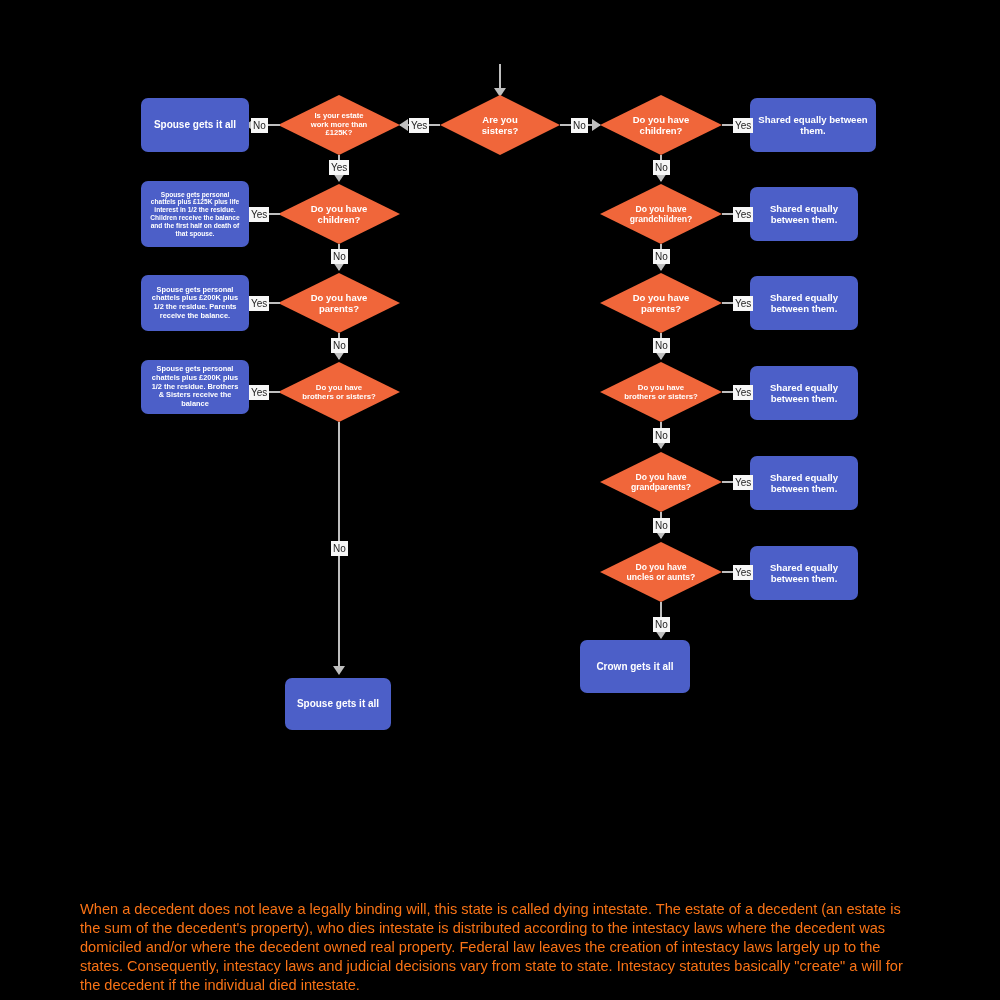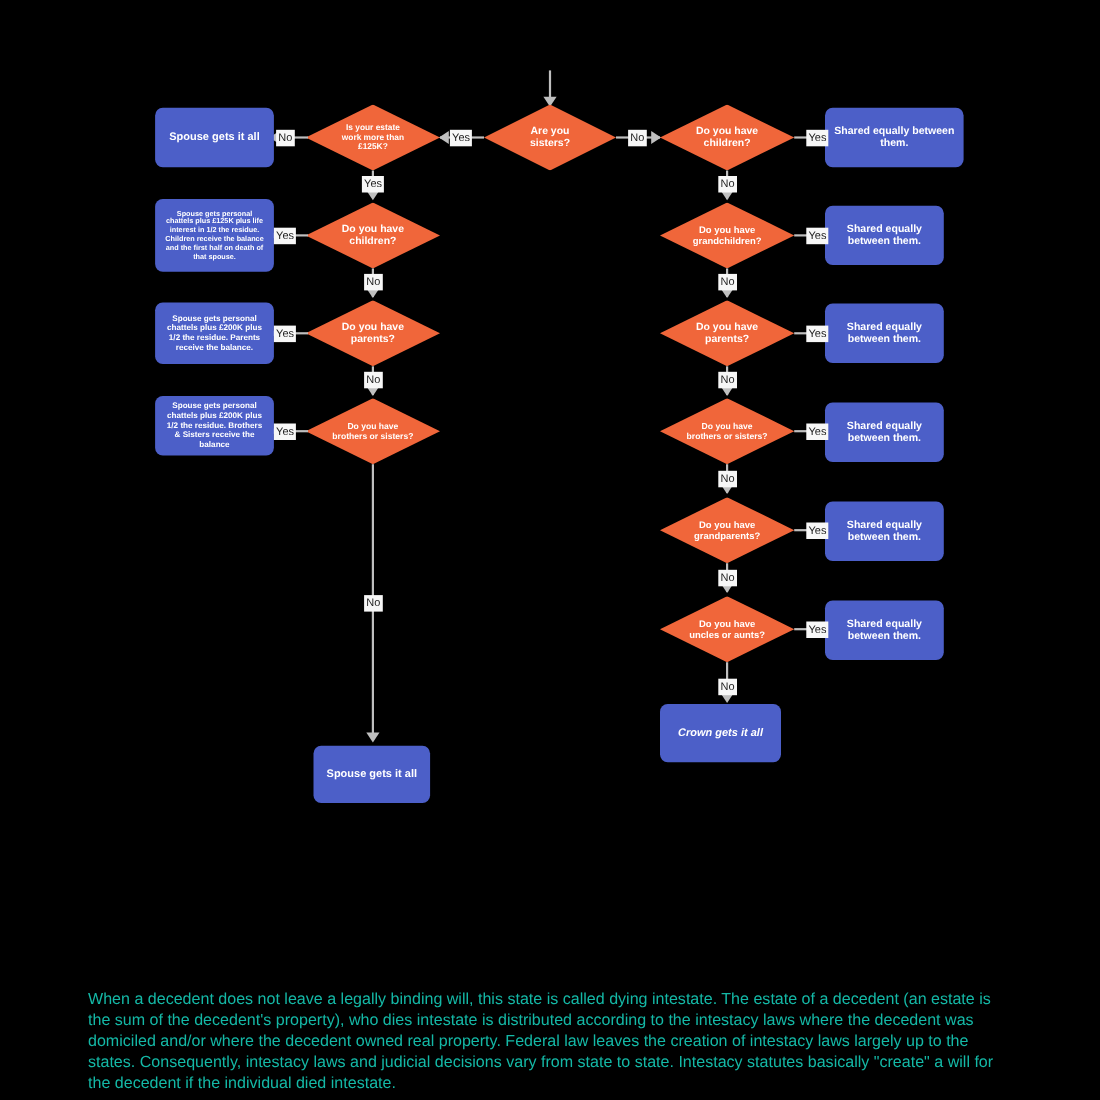--- a/index.html
+++ b/index.html
@@ -117,21 +117,21 @@
     color: #3a3a3a;
     font-size: 19px;
     font-weight: 700;
     letter-spacing: .3px;
   }
   #footer-body {
     position: absolute;
     left: 80px;
     top: 900px;
     width: 842px;
-    color: #14b8a6;
+    color: #f97316;
     font-size: 14.6px;
     line-height: 19px;
     text-align: left;
   }
 </style>
 </head>
 <body>
 
 <div id="canvas">
 
@@ -331,19 +331,19 @@
   <div class="edge-label" style="left:733px; top:565px;">Yes</div>
 
   <div class="node process" style="left:750px; top:546px; width:108px; height:54px; font-size:9.6px;">
     <span>Shared equally between them.</span>
   </div>
 
   <div class="line v" style="left:660px; top:602px; width:2px; height:32px;"></div>
   <div class="arrowhead down" style="left:655px; top:630px;"></div>
   <div class="edge-label" style="left:653px; top:617px;">No</div>
 
-  <div class="node process" style="left:600px; top:640px; width:110px; height:53px; font-size:10px;font-style:italic;">
+  <div class="node process" style="left:580px; top:640px; width:110px; height:53px; font-size:10px;">
     <span>Crown gets it all</span>
   </div>
 
   <div id="footer-body">When a decedent does not leave a legally binding will, this state is called dying intestate. The estate of a decedent (an estate is the sum of the decedent's property), who dies intestate is distributed according to the intestacy laws where the decedent was domiciled and/or where the decedent owned real property. Federal law leaves the creation of intestacy laws largely up to the states. Consequently, intestacy laws and judicial decisions vary from state to state. Intestacy statutes basically "create" a will for the decedent if the individual died intestate.</div>
 
 </div>
 
 </body></html>

